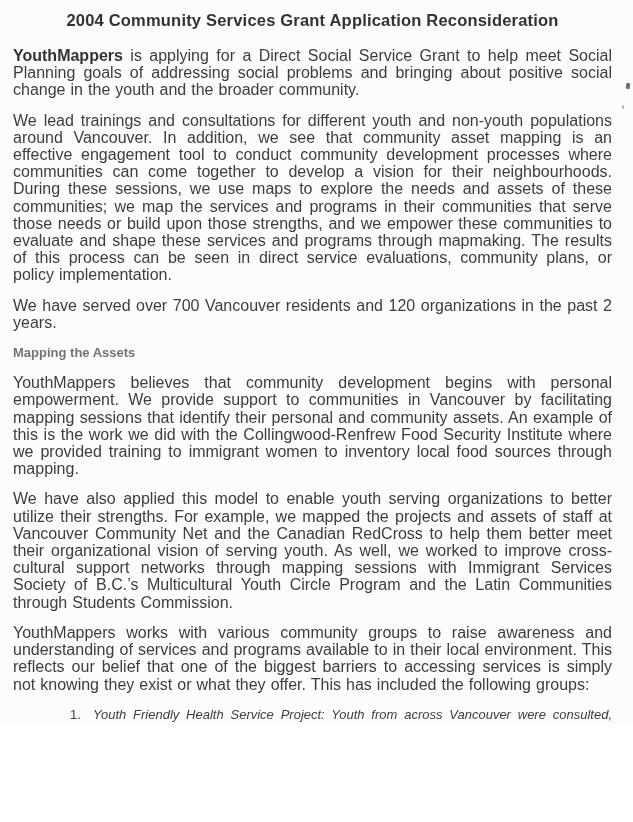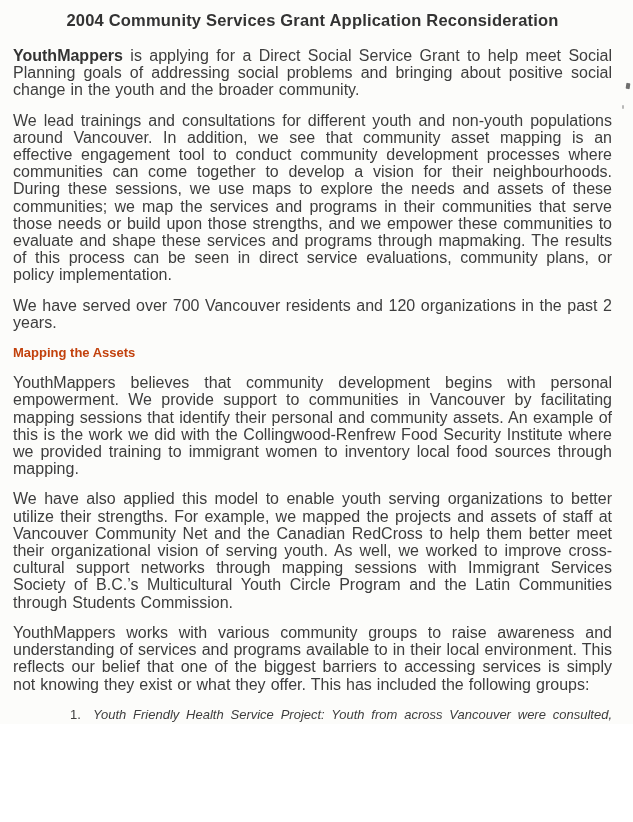--- a/index.html
+++ b/index.html
@@ -31,21 +31,21 @@
     font-size: 16px;
     line-height: 17.2px;
     text-align: justify;
     word-spacing: 0.6px;
     margin: 0 0 13px 0;
   }
   .section-heading {
     font-size: 13px;
     line-height: 17.2px;
     font-weight: bold;
-    color: #c2410c;
+    color: #737373;
     margin: 6px 0 13px 0;
   }
   .lead-bold {
     font-weight: bold;
     color: #333333;
   }
   .group-list {
     list-style: none;
     margin: 4px 0 0 0;
     padding: 0;

